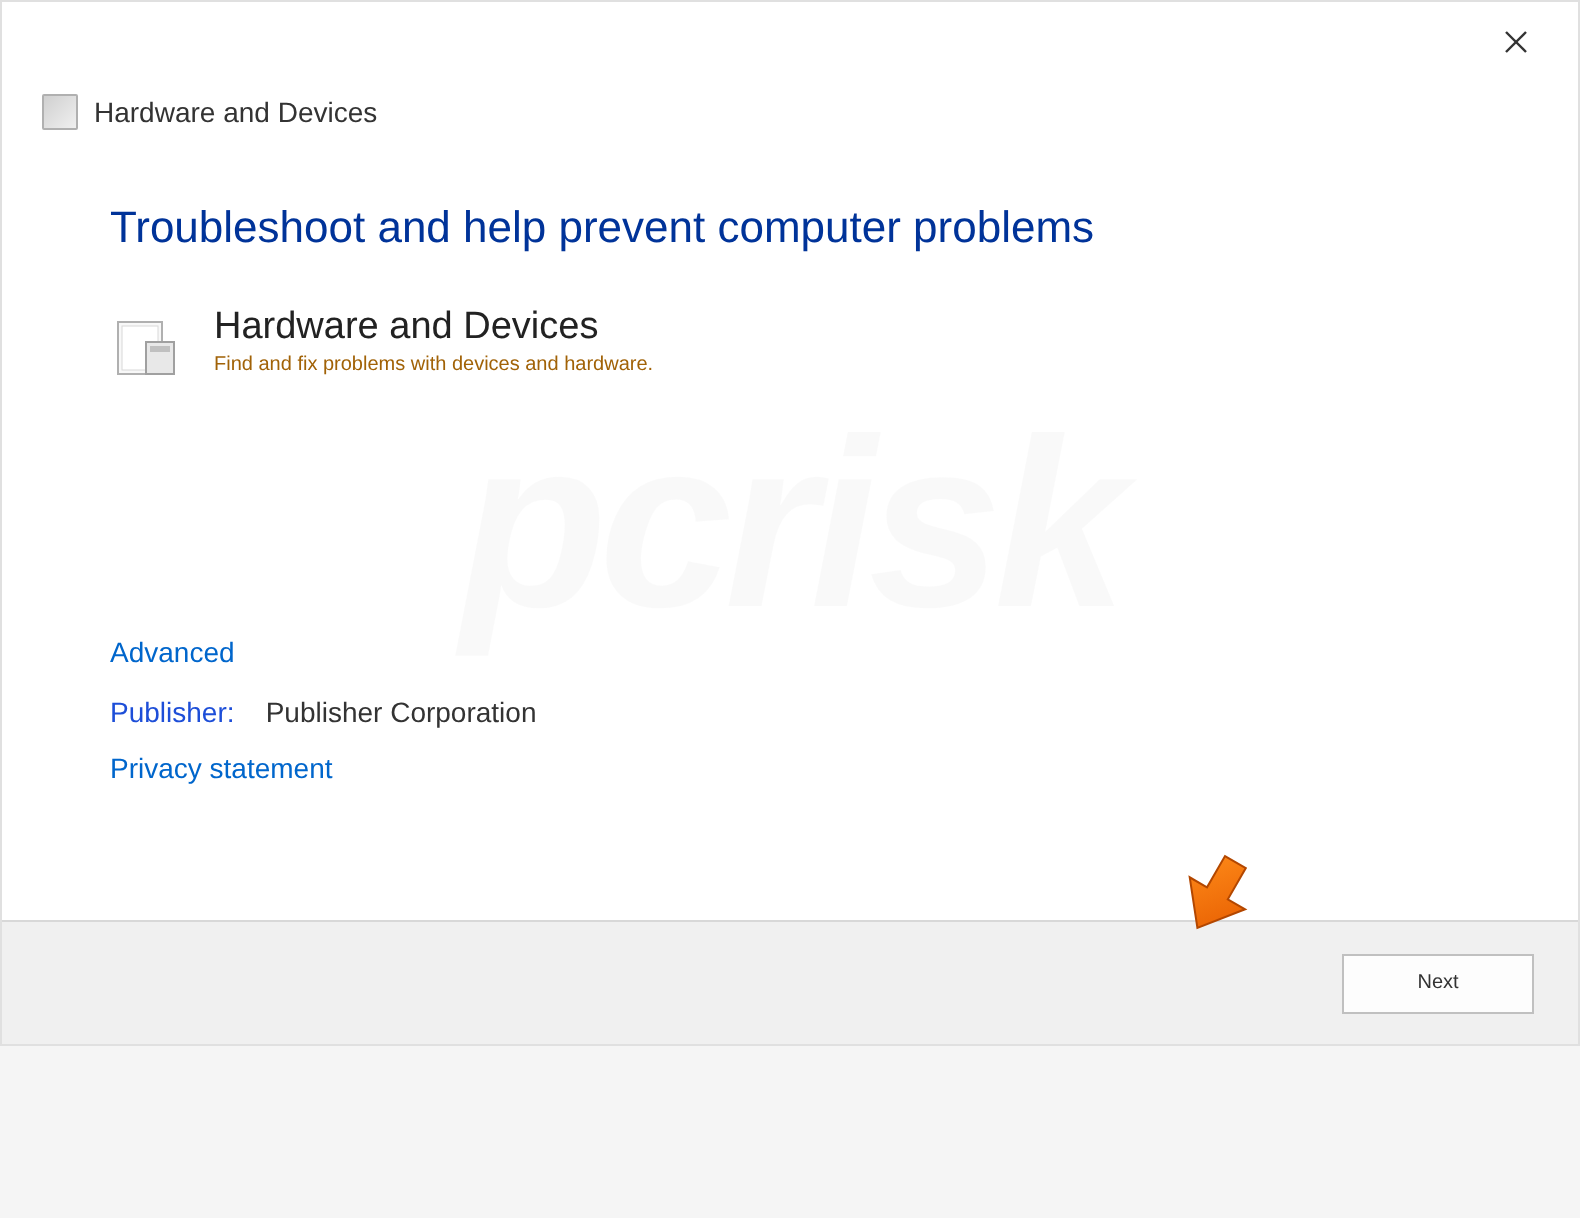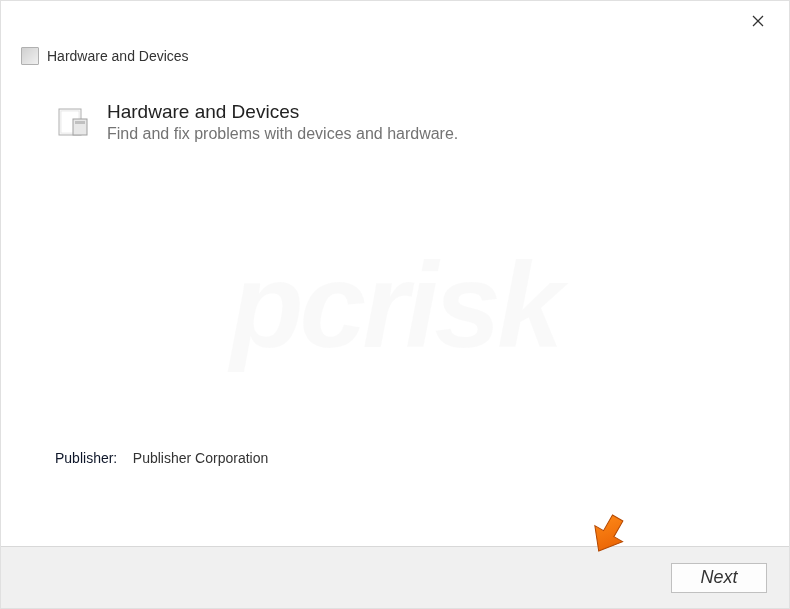--- a/index.html
+++ b/index.html
@@ -5,21 +5,21 @@
     * { box-sizing: border-box; margin: 0; padding: 0; }
     body {
       font-family: "Segoe UI", Tahoma, sans-serif;
       background: #f5f5f5;
       width: 790px;
       height: 609px;
       overflow: hidden;
     }
     .dialog {
       width: 790px;
-      height: 609px;
+      height: 523px;
       background: #ffffff;
       position: relative;
       border: 1px solid #e0e0e0;
     }
     .titlebar {
       height: 42px;
       display: flex;
       align-items: center;
       justify-content: flex-end;
       padding: 0 8px;
@@ -76,66 +76,65 @@
     .troubleshooter-text {
       flex: 1;
     }
     .troubleshooter-title {
       font-size: 19px;
       color: #222;
       font-weight: 400;
       margin-bottom: 2px;
     }
     .troubleshooter-desc {
-      font-size: 16px;
-      color: #737373;
+      font-size: 10px;
+      color: #a16207;
     }
     .lower-links {
       position: absolute;
       left: 54px;
       bottom: 130px;
     }
     .link {
       color: #0066cc;
       font-size: 14px;
       text-decoration: none;
       cursor: pointer;
       display: block;
       margin-bottom: 14px;
     }
     .publisher-line {
       font-size: 14px;
       color: #333;
       margin-bottom: 12px;
     }
-    .publisher-label { color: #0f172a; }
+    .publisher-label { color: #1d4ed8; }
     .footer {
       position: absolute;
       bottom: 0;
       left: 0;
       right: 0;
       height: 62px;
       background: #f0f0f0;
       border-top: 1px solid #d8d8d8;
       display: flex;
       justify-content: flex-end;
       align-items: center;
       padding: 0 22px;
       gap: 10px;
     }
     .btn {
       min-width: 96px;
       height: 30px;
       background: #fdfdfd;
       border: 1px solid #c0c0c0;
-      font-size: 18px;
+      font-size: 10px;
       color: #333;
       cursor: pointer;
       font-family: inherit;
-      font-style: italic;
     }
     
     .watermark {
       position: absolute;
       inset: 0;
       pointer-events: none;
       opacity: 0.04;
       display: flex;
       align-items: center;
       justify-content: center;
@@ -169,43 +168,46 @@
       </span>
     </button>
   </div>
 
   <div class="header">
     <span class="header-icon"></span>
     <span class="header-title">Hardware and Devices</span>
   </div>
 
   <div class="content">
+    <h1 class="main-heading">Troubleshoot and help prevent computer problems</h1>
 
     <div class="troubleshooter-item">
       <span class="troubleshooter-icon">
         <svg viewBox="0 0 36 36">
           <rect x="4" y="6" width="22" height="26" fill="#f8f8f8" stroke="#b0b0b0" stroke-width="1"></rect>
           <rect x="6" y="8" width="18" height="22" fill="#ffffff" stroke="#d8d8d8" stroke-width="0.5"></rect>
           <rect x="18" y="16" width="14" height="16" fill="#e8e8e8" stroke="#a0a0a0" stroke-width="1"></rect>
           <rect x="20" y="18" width="10" height="3" fill="#c0c0c0"></rect>
         </svg>
       </span>
       <div class="troubleshooter-text">
         <div class="troubleshooter-title">Hardware and Devices</div>
         <div class="troubleshooter-desc">Find and fix problems with devices and hardware.</div>
       </div>
     </div>
   </div>
 
   <div class="lower-links">
+    <a class="link">Advanced</a>
     <div class="publisher-line">
       <span class="publisher-label">Publisher:</span>
       <span>&nbsp;&nbsp;</span>
       <span>Publisher Corporation</span>
     </div>
+    <a class="link" style="margin-bottom:0">Privacy statement</a>
   </div>
 
   <div class="footer">
     <button class="btn">Next</button>
   </div>
 
   <div class="arrow-overlay">
     <svg width="50" height="50" viewBox="0 0 50 50">
       <defs>
         <linearGradient id="ag" x1="0" y1="0" x2="1" y2="1">

